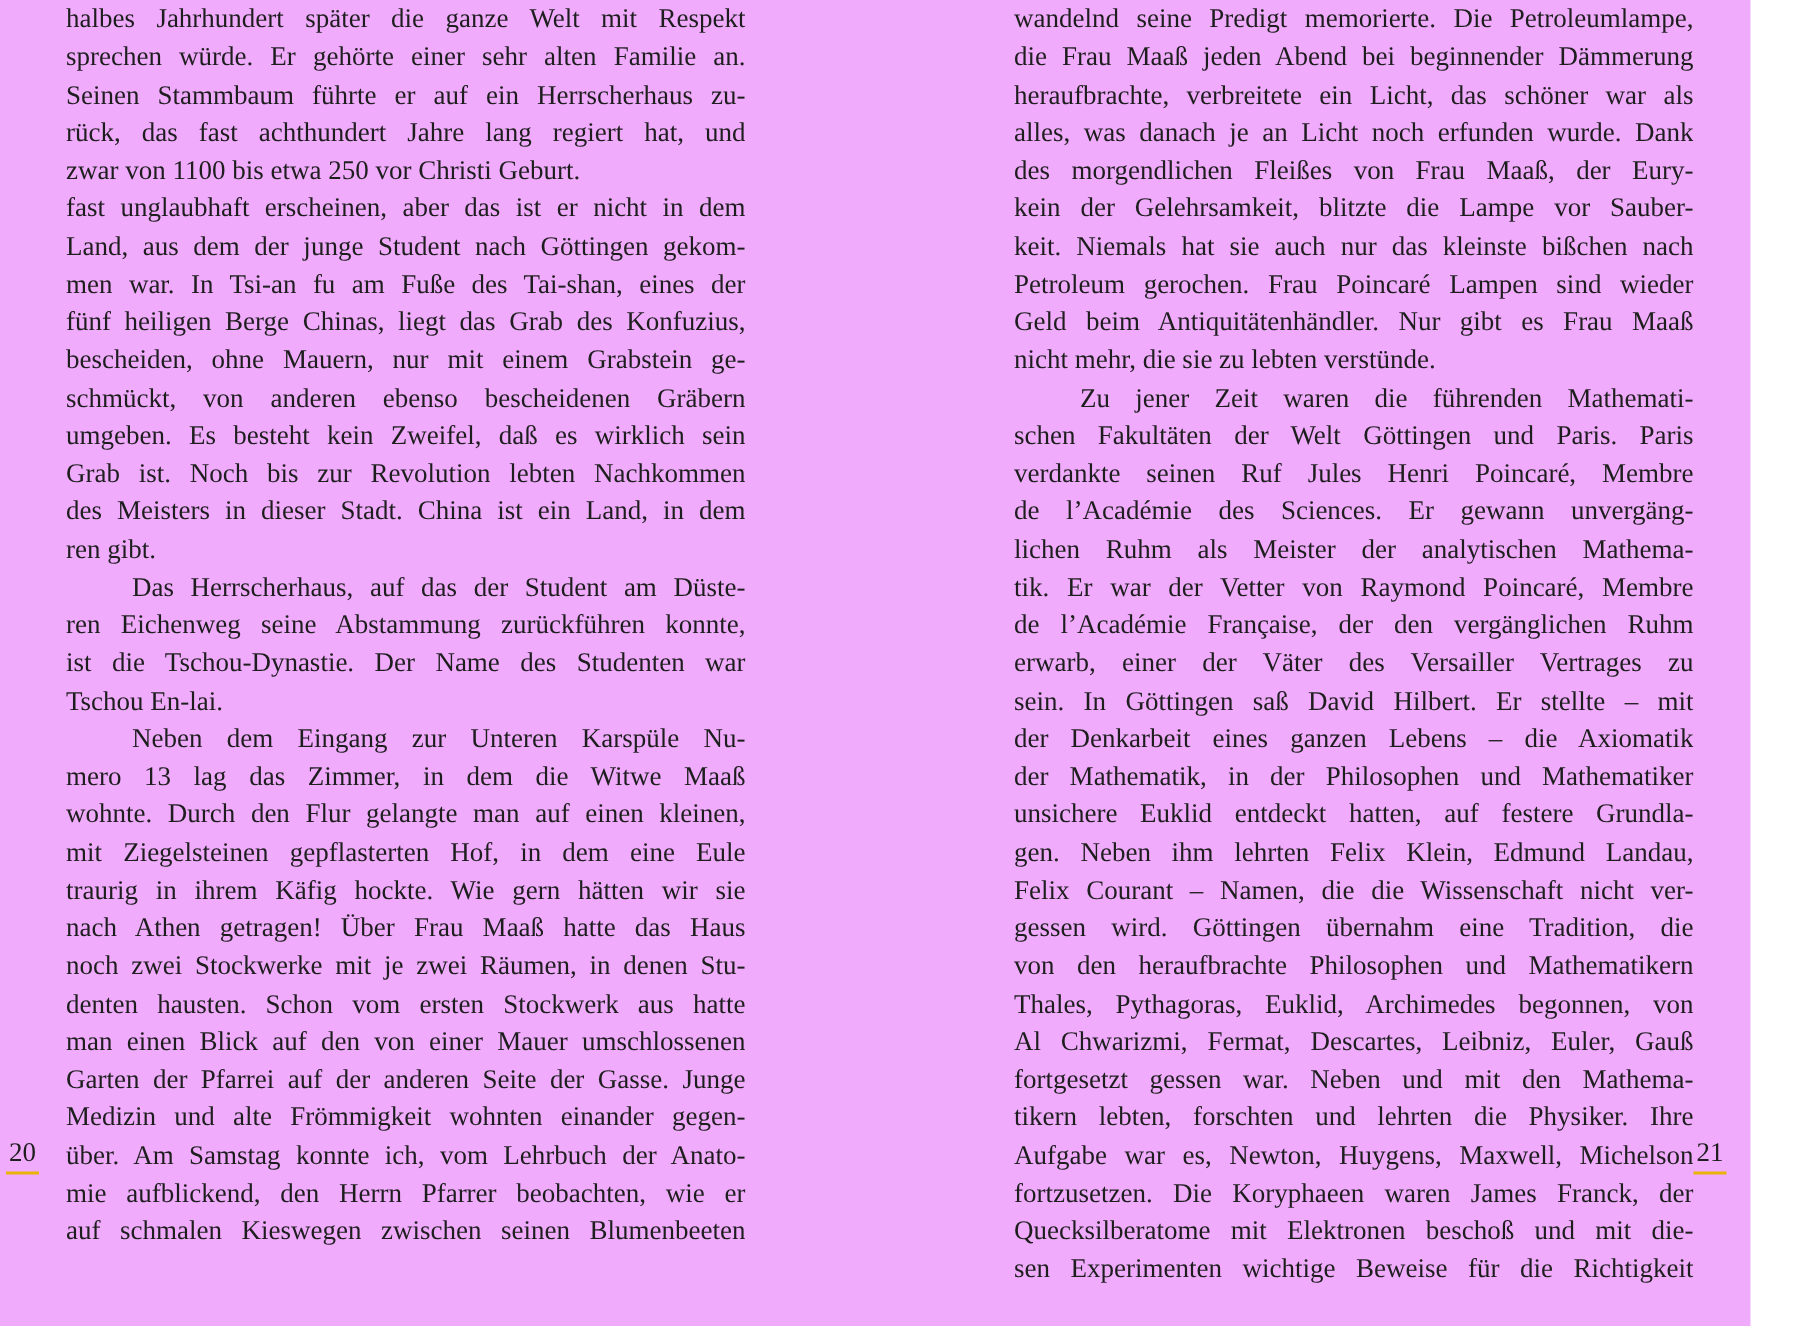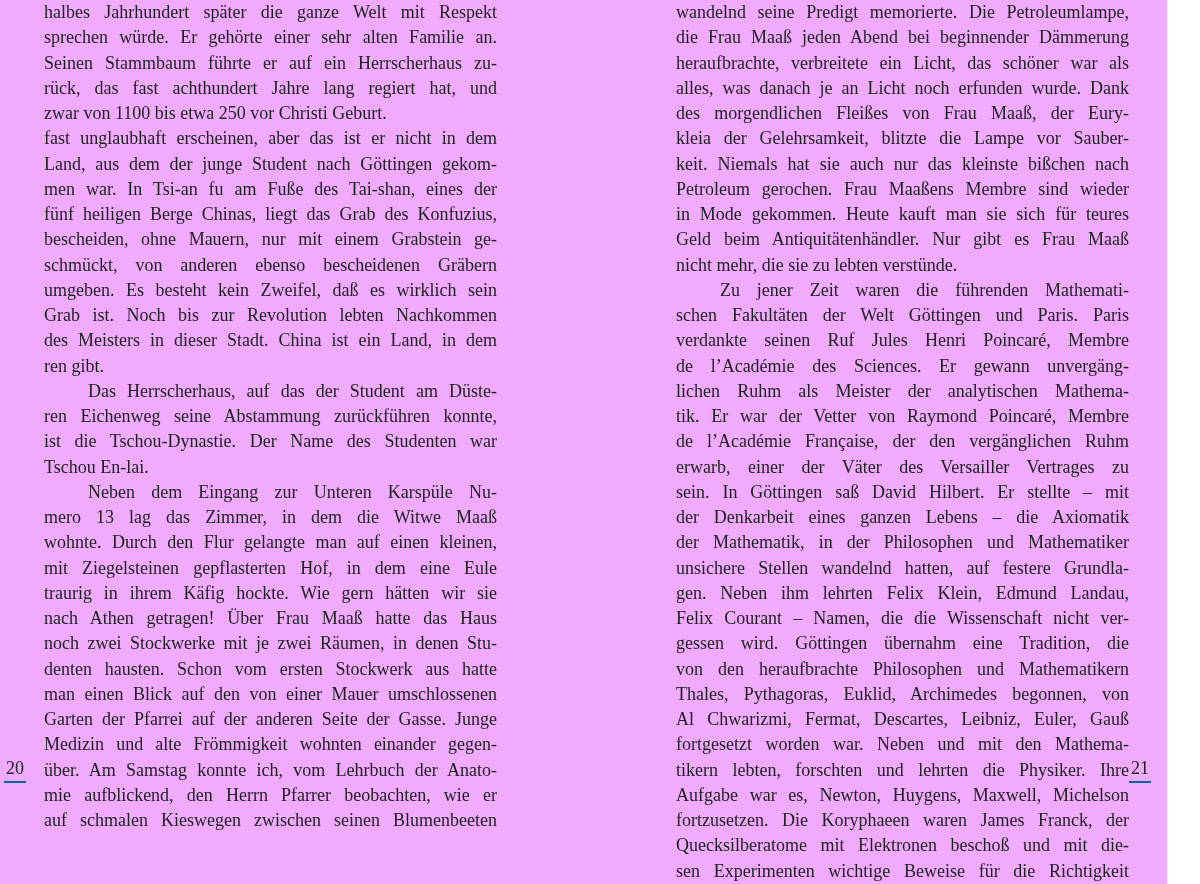--- a/index.html
+++ b/index.html
@@ -45,21 +45,21 @@
   .pagenum {
     position: absolute;
     top: 757px;
     font-size: 18px;
     line-height: 22px;
     color: #1e1e1e;
   }
   .pagenum .num {
     display: inline-block;
     padding: 0 2px 2px 2px;
-    border-bottom: 2px solid #0369a1;
+    border-bottom: 2px solid #eab308;
   }
   .pagenum.pg-left  { left: 4px; }
   .pagenum.pg-right { left: 1129px; }
 </style>
 </head>
 <body>
 
 <div class="spread">
 
   <section>
@@ -103,45 +103,44 @@
     </div>
   </section>
 
   <section>
     <div class="column right-col">
       <div class="line">wandelnd seine Predigt memorierte. Die Petroleumlampe,</div>
       <div class="line">die Frau Maaß jeden Abend bei beginnender Dämmerung</div>
       <div class="line">heraufbrachte, verbreitete ein Licht, das schöner war als</div>
       <div class="line">alles, was danach je an Licht noch erfunden wurde. Dank</div>
       <div class="line">des morgendlichen Fleißes von Frau Maaß, der Eury-</div>
-      <div class="line">kleia der Gelehrsamkeit, blitzte die Lampe vor Sauber-</div>
+      <div class="line">kein der Gelehrsamkeit, blitzte die Lampe vor Sauber-</div>
       <div class="line">keit. Niemals hat sie auch nur das kleinste bißchen nach</div>
-      <div class="line">Petroleum gerochen. Frau Maaßens Membre sind wieder</div>
-      <div class="line">in Mode gekommen. Heute kauft man sie sich für teures</div>
+      <div class="line">Petroleum gerochen. Frau Poincaré Lampen sind wieder</div>
       <div class="line">Geld beim Antiquitätenhändler. Nur gibt es Frau Maaß</div>
       <div class="line para-end">nicht mehr, die sie zu lebten verstünde.</div>
       <div class="line indent">Zu jener Zeit waren die führenden Mathemati-</div>
       <div class="line">schen Fakultäten der Welt Göttingen und Paris. Paris</div>
       <div class="line">verdankte seinen Ruf Jules Henri Poincaré, Membre</div>
       <div class="line">de l’Académie des Sciences. Er gewann unvergäng-</div>
       <div class="line">lichen Ruhm als Meister der analytischen Mathema-</div>
       <div class="line">tik. Er war der Vetter von Raymond Poincaré, Membre</div>
       <div class="line">de l’Académie Française, der den vergänglichen Ruhm</div>
       <div class="line">erwarb, einer der Väter des Versailler Vertrages zu</div>
       <div class="line">sein. In Göttingen saß David Hilbert. Er stellte – mit</div>
       <div class="line">der Denkarbeit eines ganzen Lebens – die Axiomatik</div>
       <div class="line">der Mathematik, in der Philosophen und Mathematiker</div>
-      <div class="line">unsichere Stellen wandelnd hatten, auf festere Grundla-</div>
+      <div class="line">unsichere Euklid entdeckt hatten, auf festere Grundla-</div>
       <div class="line">gen. Neben ihm lehrten Felix Klein, Edmund Landau,</div>
       <div class="line">Felix Courant – Namen, die die Wissenschaft nicht ver-</div>
       <div class="line">gessen wird. Göttingen übernahm eine Tradition, die</div>
       <div class="line">von den heraufbrachte Philosophen und Mathematikern</div>
       <div class="line">Thales, Pythagoras, Euklid, Archimedes begonnen, von</div>
       <div class="line">Al Chwarizmi, Fermat, Descartes, Leibniz, Euler, Gauß</div>
-      <div class="line">fortgesetzt worden war. Neben und mit den Mathema-</div>
+      <div class="line">fortgesetzt gessen war. Neben und mit den Mathema-</div>
       <div class="line">tikern lebten, forschten und lehrten die Physiker. Ihre</div>
       <div class="line">Aufgabe war es, Newton, Huygens, Maxwell, Michelson</div>
       <div class="line">fortzusetzen. Die Koryphaeen waren James Franck, der</div>
       <div class="line">Quecksilberatome mit Elektronen beschoß und mit die-</div>
       <div class="line">sen Experimenten wichtige Beweise für die Richtigkeit</div>
     </div>
     <div class="pagenum pg-right">
       <span class="num">21</span>
     </div>
   </section>

